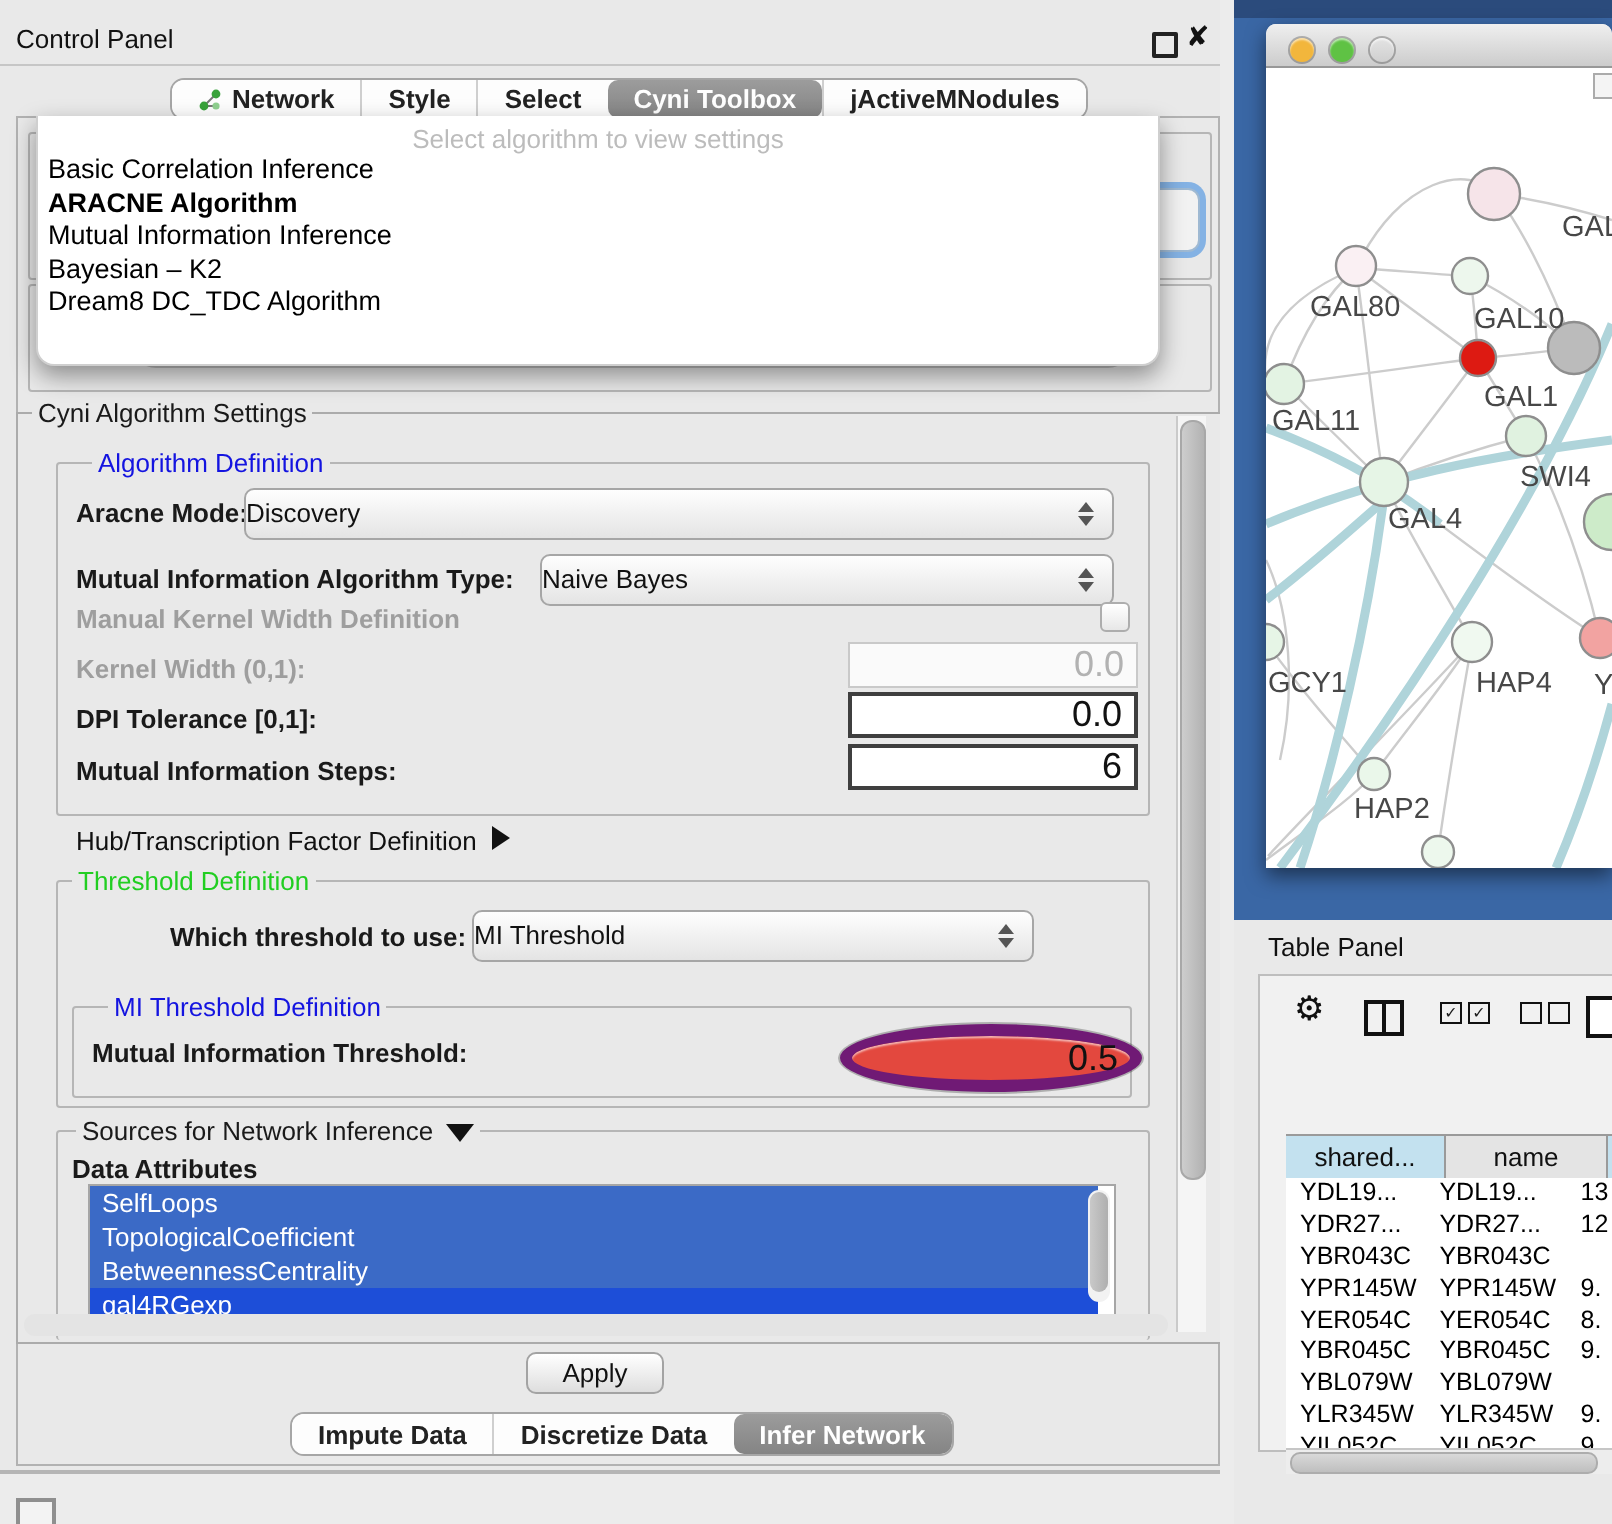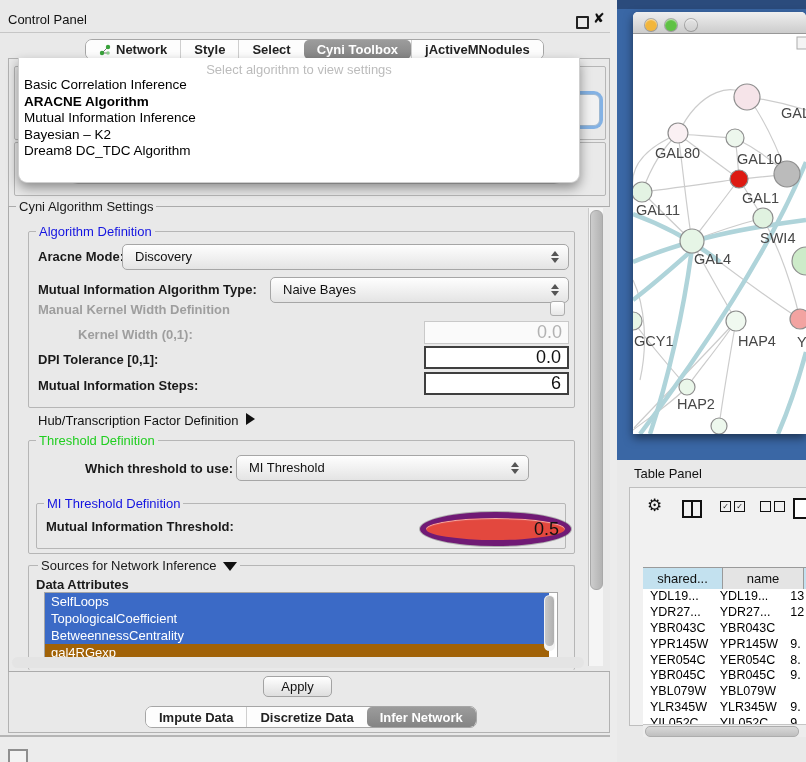--- a/index.html
+++ b/index.html
@@ -30,27 +30,27 @@
   #bg-combo2{left:66px;top:158px;width:478px;height:24px;border:1px solid #BDBDBD;border-radius:12px;background:#F4F4F4;color:#C4C4C4;line-height:24px;padding-left:20px;}
   
   #algo-popup{left:18px;top:58px;width:560px;height:124px;background:#FFF;border:1px solid #CFCFCF;border-top:none;
               border-radius:0 0 9px 9px;box-shadow:0 5px 12px rgba(0,0,0,.40);z-index:20;overflow:hidden;}
   #algo-hint{width:100%;text-align:center;margin-top:4px;color:#BCBCBC;font-size:13px;}
   .dd-item{padding:1px 0 1px 5px;font-size:13.5px;line-height:14.5px;color:#000;}
   .dd-item.sel{font-weight:bold;}
   
   #settings-group{left:8px;top:206px;width:601px;height:464px;border-top:1px solid #ABABAB;border-left:1px solid #ABABAB;border-bottom:1px solid #ABABAB;background:#E9E9E9;}
   .grouplabel{position:absolute;background:#E9E9E9;padding:0 3px;font-size:13px;z-index:2;white-space:nowrap;}
-  .blue-title{color:#1414E0;}
+  .blue-title{color:#1414E0;margin-left:10px;}
   .green-title{color:#21CE21;}
   .bold{font-weight:bold;color:#1a1a1a;}
   .gray{color:#9E9E9E;font-weight:bold;}
   
   .combo{position:absolute;border:1px solid #A6A6A6;border-radius:5px;background:linear-gradient(#FEFEFE,#E4E4E4);
-         line-height:24px;padding-left:12px;font-size:13px;color:#111;}
+         line-height:24px;padding-left:0;font-size:13px;color:#111;}
   .spin{position:absolute;right:9px;top:50%;margin-top:-6px;width:8px;height:12px;}
   .spin:before,.spin:after{content:"";position:absolute;left:0;border-left:4px solid transparent;border-right:4px solid transparent;}
   .spin:before{top:0;border-bottom:5px solid #555;}
   .spin:after{bottom:0;border-top:5px solid #555;}
   
   .field{position:absolute;background:#FFF;text-align:right;padding-right:6px;font-size:18px;line-height:21px;color:#111;}
   .field.strong{border:2px solid #3F3F3F;}
   .field.light{border:6px solid #701a75;}
   .field.disabled{border:1px solid #C9C9C9;background:#FAFAFA;color:#B2B2B2;}
   .checkbox{position:absolute;width:13px;height:13px;border:1px solid #ADADAD;border-radius:3px;background:linear-gradient(#FFF,#E7E7E7);}
@@ -167,21 +167,21 @@
 
     <div class="abs bold" style="left:38px;top:282px;">Mutual Information Algorithm Type:</div>
     <div class="combo" style="left:270px;top:277px;width:285px;height:24px;">
       <span>Naive Bayes</span>
       <span class="spin"></span>
     </div>
 
     <div class="abs gray" style="left:38px;top:302px;">Manual Kernel Width Definition</div>
     <div class="checkbox" style="left:550px;top:301px;"></div>
 
-    <div class="abs gray" style="left:38px;top:327px;margin-left:40px;">Kernel Width (0,1):</div>
+    <div class="abs gray" style="left:38px;top:327px;">Kernel Width (0,1):</div>
     <div class="field disabled" style="left:424px;top:321px;width:137px;height:21px;">0.0</div>
 
     <div class="abs bold" style="left:38px;top:352px;">DPI Tolerance [0,1]:</div>
     <div class="field strong" style="left:424px;top:346px;width:135px;height:19px;line-height:19px;">0.0</div>
 
     <div class="abs bold" style="left:38px;top:378px;">Mutual Information Steps:</div>
     <div class="field strong" style="left:424px;top:372px;width:135px;height:19px;line-height:19px;">6</div>
 
     <div class="abs" style="left:38px;top:413px;">
       <span class="bold" style="font-weight:normal;color:#111;">Hub/Transcription Factor Definition</span><span class="arrow-right"></span>
@@ -202,21 +202,21 @@
     <div class="field light" style="left: 420px; top: 512px; width: 133px; height: 22px; line-height: 22px; background: rgb(227, 72, 62); box-shadow: rgba(255, 255, 255, 0.6) 0px 1px 1px inset, rgba(0, 0, 0, 0.25) 0px 0px 0px 1px;">0.5</div>
 
     <div class="abs groupbox" style="left:28px;top:565px;width:545px;height:104px;border-bottom:none;"></div>
     <div class="grouplabel" style="left:38px;top:558px;"><span>Sources for Network Inference</span><span class="arrow-down"></span></div>
     <div class="abs bold" style="left:36px;top:577px;">Data Attributes</div>
     <div class="abs" id="attr-list">
 
     <div class="attr-item" style="background: rgb(59, 106, 198); width: 498px;">SelfLoops</div>
         <div class="attr-item" style="background: rgb(59, 106, 198); width: 498px;">TopologicalCoefficient</div>
         <div class="attr-item" style="background: rgb(59, 106, 198); width: 498px;">BetweennessCentrality</div>
-        <div class="attr-item" style="background: #a16207; width: 498px;">gal4RGexp</div>
+        <div class="attr-item" style="background: #1d4ed8; width: 498px;">gal4RGexp</div>
         <div id="attr-vscroll">
           <div id="attr-vthumb"></div>
         </div>
       </div>
 
     <div class="abs" id="settings-vscroll"></div>
     <div class="abs" id="settings-vthumb"></div>
     <div class="abs" id="settings-hscroll"></div>
 
     <div class="abs" id="apply-btn">Apply</div>

